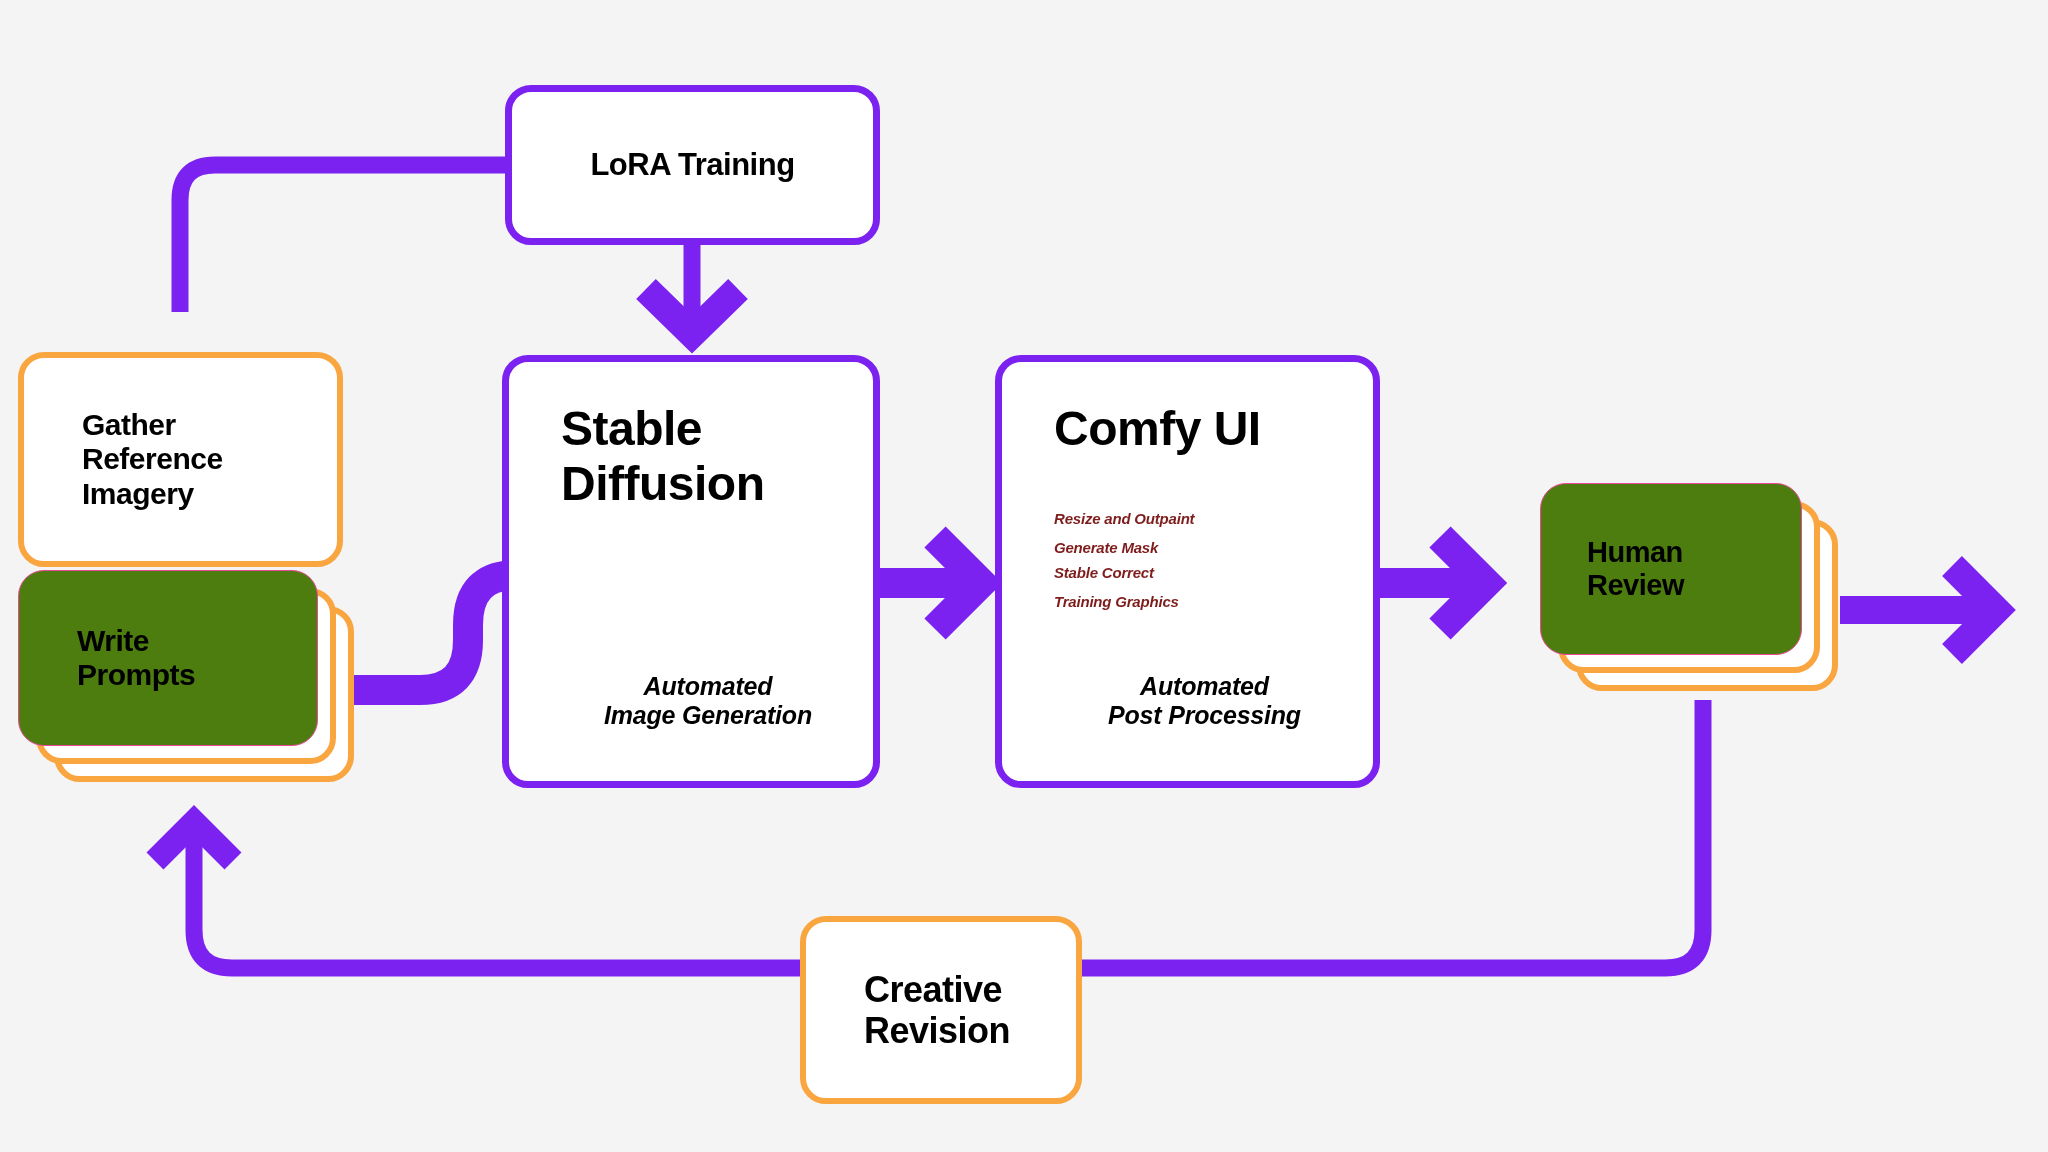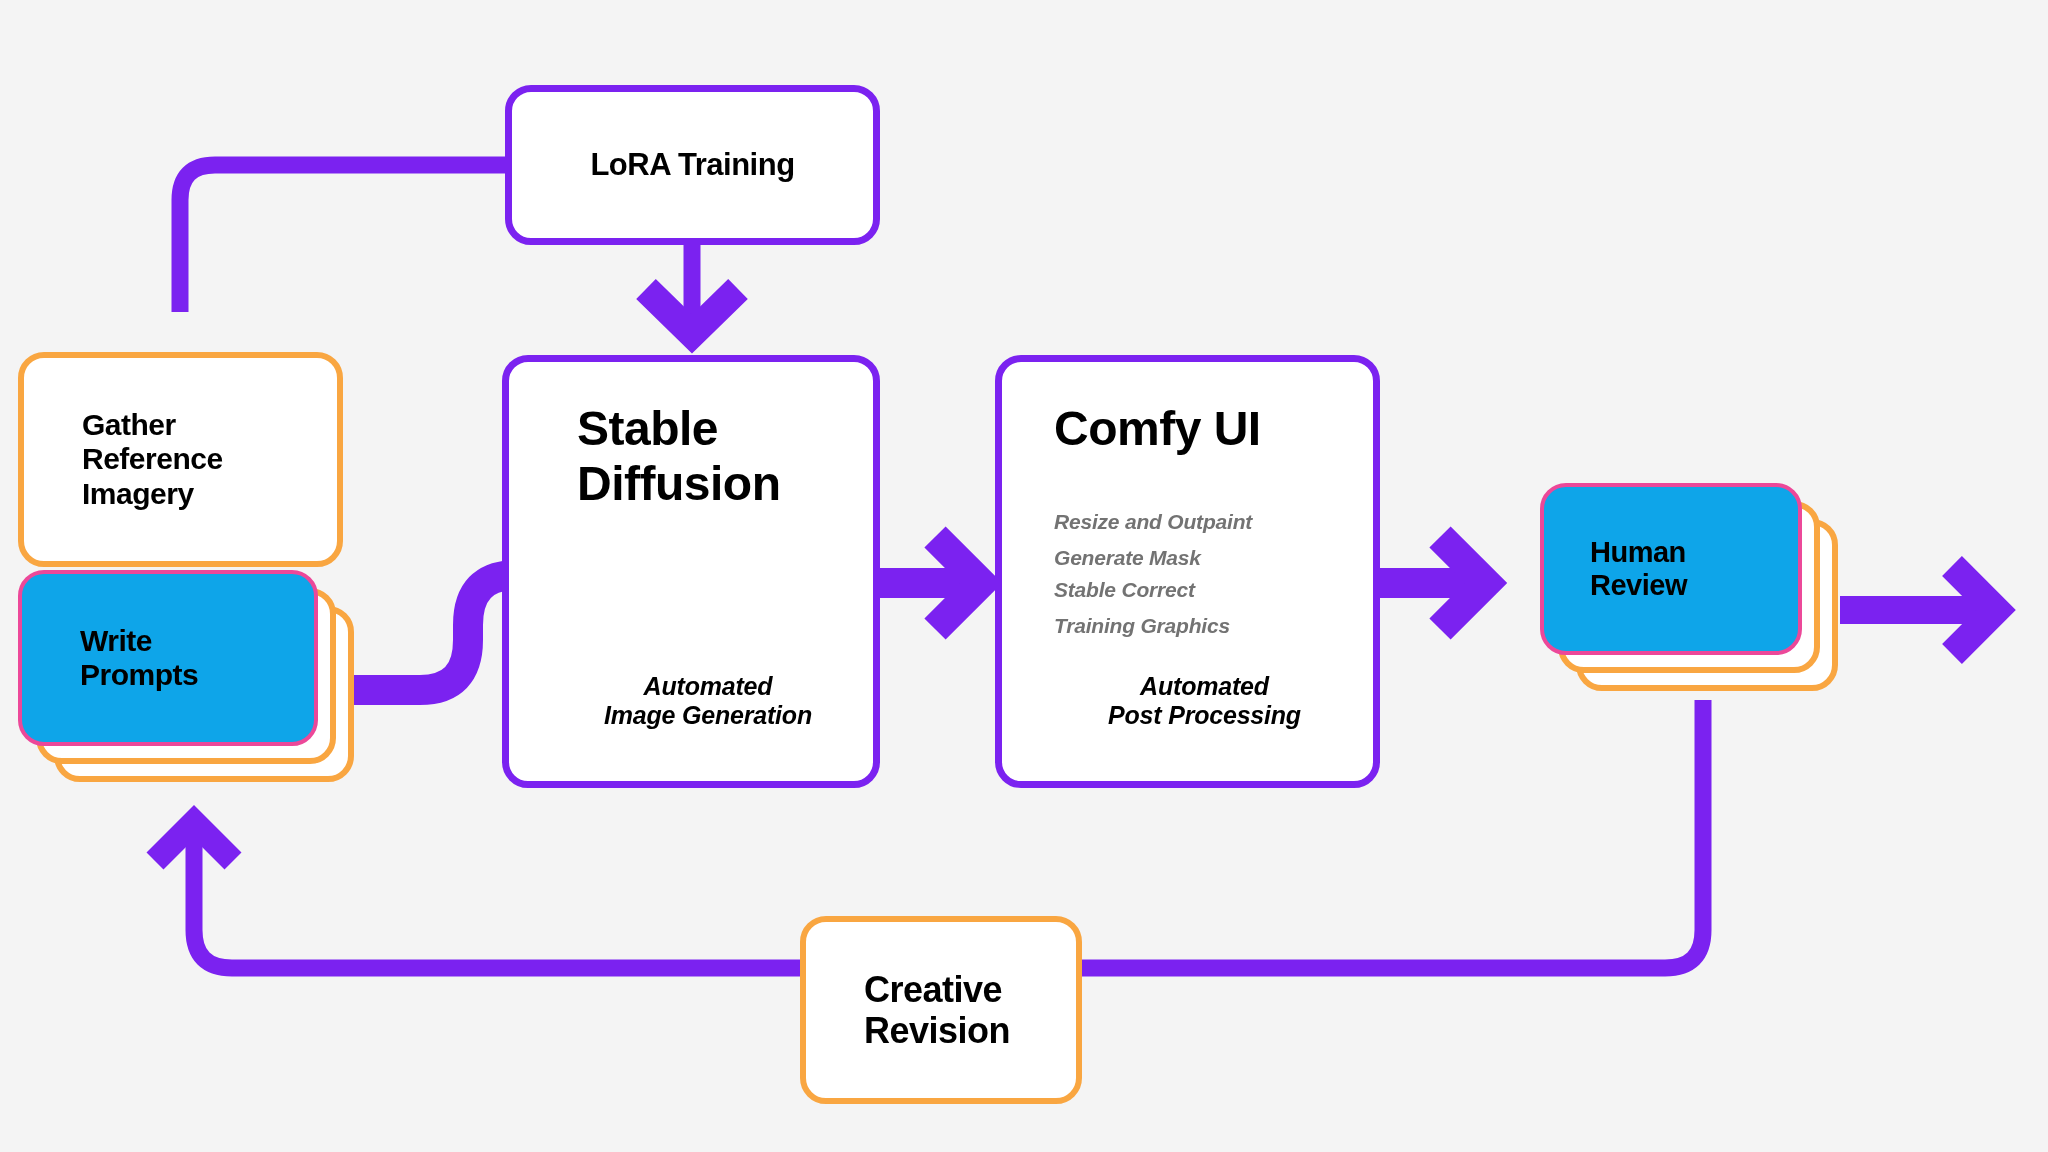--- a/index.html
+++ b/index.html
@@ -40,22 +40,22 @@
   }
   .stack-layer {
     position: absolute;
     background: #ffffff;
     border: 6px solid #f9a641;
     border-radius: 26px;
     box-sizing: border-box;
   }
   .node-inner {
     position: absolute;
-    background: #0ea5e9;
-    border: 4px solid #ec4899;
+    background: #4d7c0f;
+    border: 1px solid #ec4899;
     border-radius: 26px;
     box-sizing: border-box;
     z-index: 3;
   }
   .stack-wrap {
     position: absolute;
     z-index: 5;
   }
   .title {
     font-weight: bold;
@@ -69,22 +69,22 @@
     font-style: italic;
     color: #000000;
     line-height: 1.14;
     white-space: pre-line;
     letter-spacing: -0.2px;
     text-align: center;
   }
   .listitem {
     font-weight: bold;
     font-style: italic;
-    color: #737373;
-    font-size: 21px;
+    color: #7f1d1d;
+    font-size: 15px;
     letter-spacing: -0.2px;
   }
   .pad-center {
     position: absolute;
     left: 0; top: 0; right: 0; bottom: 0;
     display: flex;
     flex-direction: column;
     align-items: center;
     justify-content: center;
   }
@@ -146,21 +146,21 @@
     <div class="node-inner" style="left:0px; top:0px; width:300px; height:176px;">
       <div class="pad-left" style="padding-left:58px;">
         <div class="title" style="font-size:30px;">Write
 Prompts</div>
       </div>
     </div>
   </div>
 
   <div class="node node-purple" style="left:502px; top:355px; width:378px; height:433px;">
     <div style="position:absolute; left:52px; top:40px; right:20px;">
-      <div class="title" style="font-size:48px;margin-left:16px;">Stable
+      <div class="title" style="font-size:48px;">Stable
 Diffusion</div>
     </div>
     <div style="position:absolute; left:52px; bottom:52px; right:18px;">
       <div class="caption" style="font-size:25px;">Automated
 Image Generation</div>
     </div>
   </div>
 
   <div class="node node-purple" style="left:995px; top:355px; width:385px; height:433px;">
     <div style="position:absolute; left:52px; top:40px; right:20px;">

